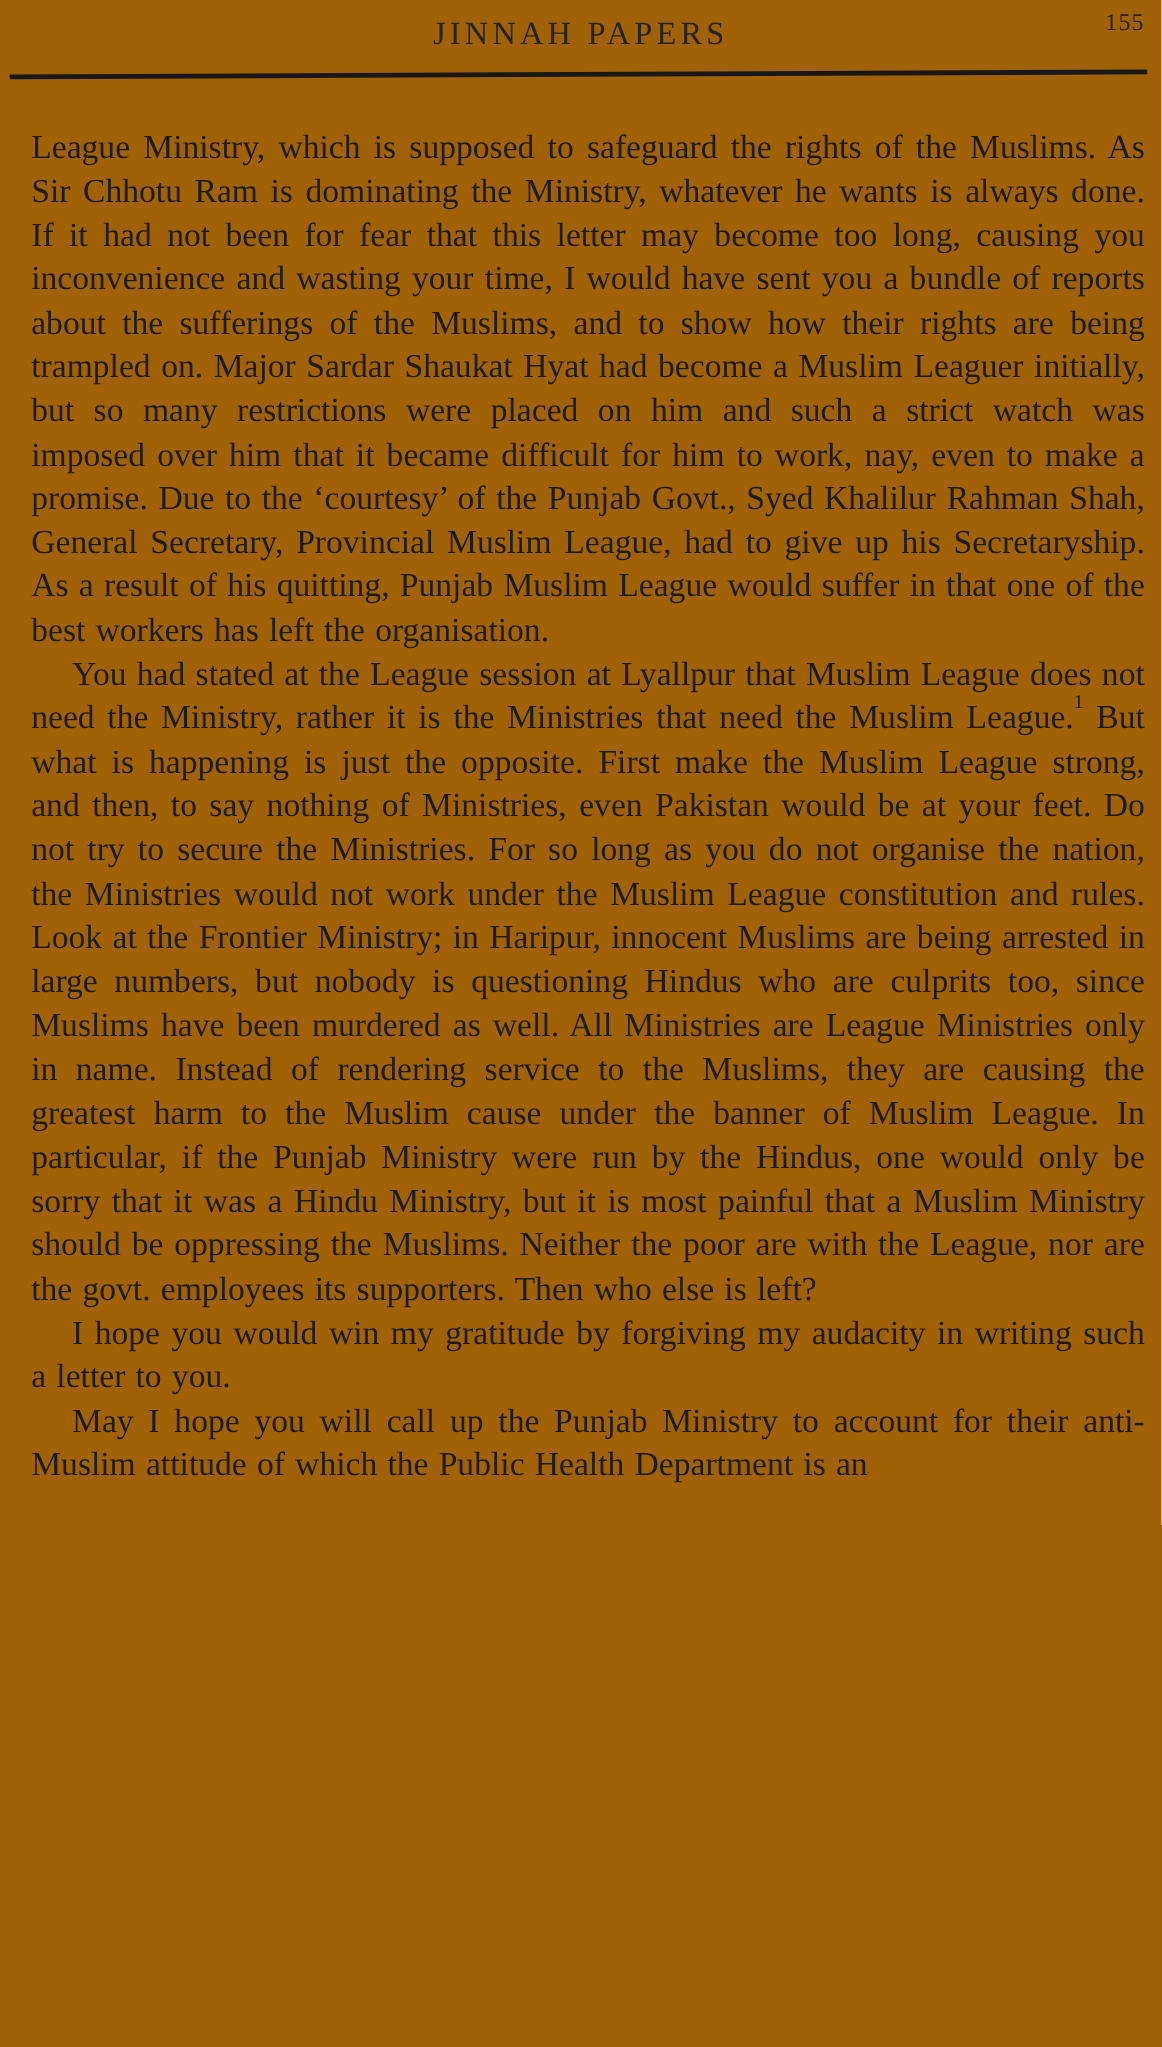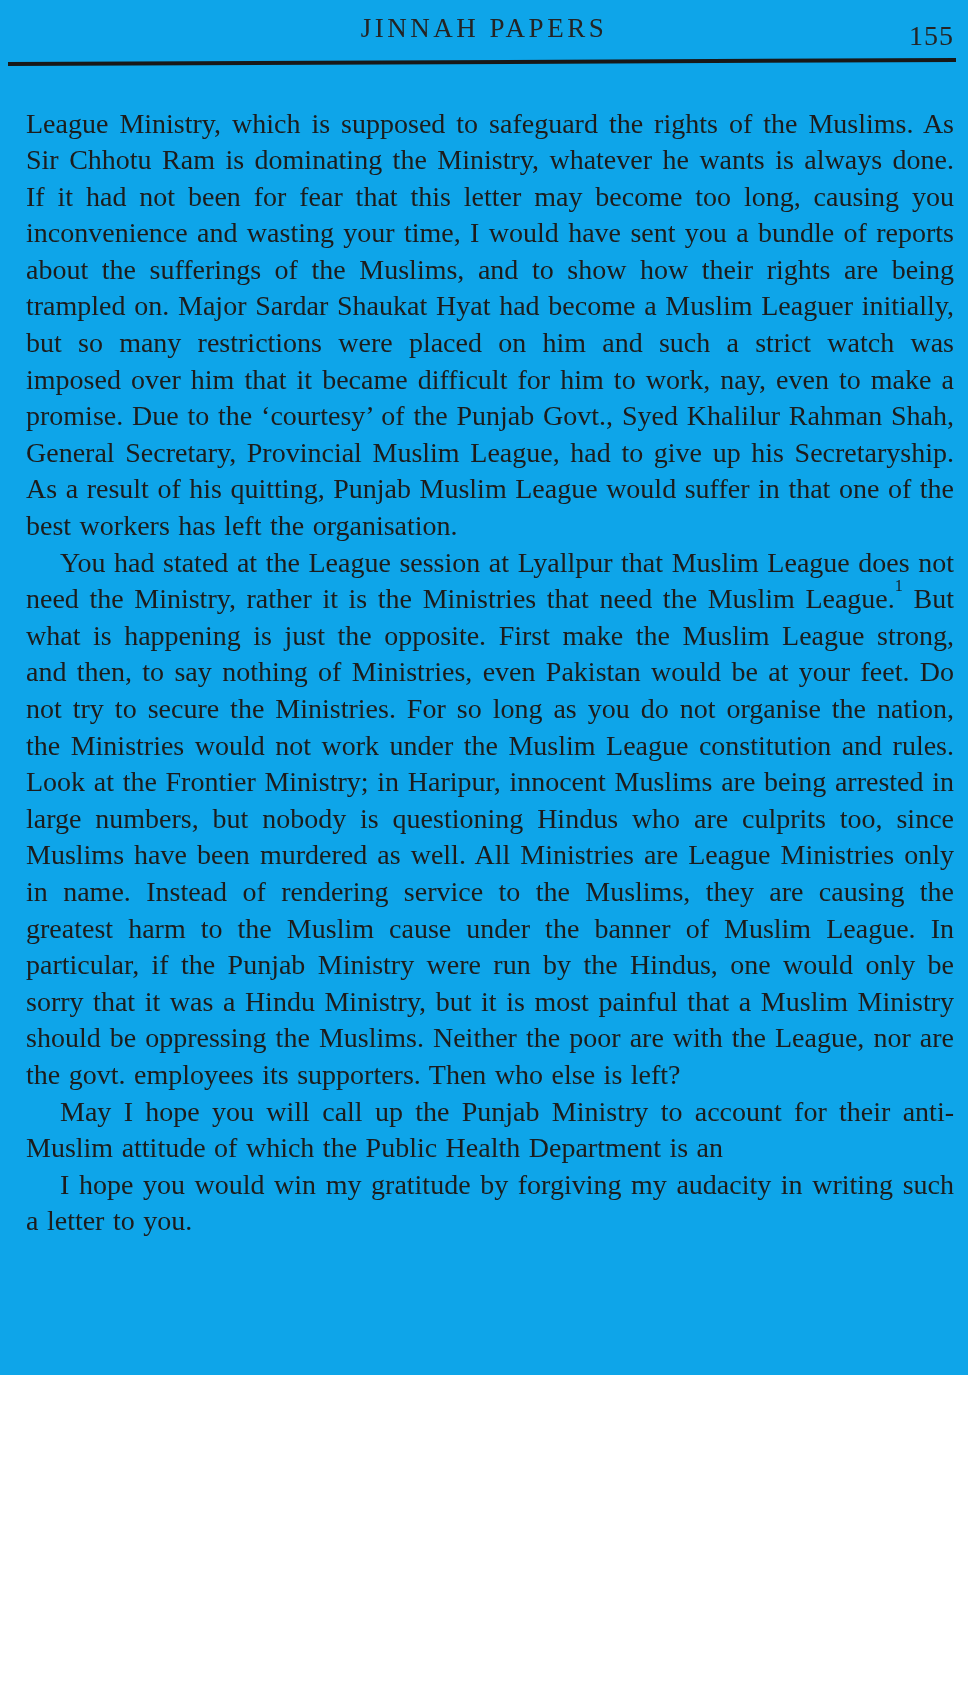--- a/index.html
+++ b/index.html
@@ -1,41 +1,41 @@
 <!DOCTYPE html>
 <html><head>
 <meta charset="utf-8">
 <style>
   * { margin: 0; padding: 0; box-sizing: border-box; }
   html, body { background: #ffffff; }
   .page {
     position: relative;
     width: 968px;
-    height: 1375px;
-    background: #0ea5e9;
+    height: 1706px;
+    background: #a16207;
     font-family: "Liberation Serif", serif;
     color: #1c1c1c;
     overflow: hidden;
   }
   .page-header {
     position: relative;
     padding-top: 13px;
     height: 50px;
   }
   .running-title {
     text-align: center;
     font-size: 27px;
     letter-spacing: 3.5px;
     color: #242424;
   }
   .page-number {
     position: absolute;
-    top: 20px;
+    top: 8px;
     right: 14px;
-    font-size: 28px;
+    font-size: 20px;
     letter-spacing: 1px;
     color: #242424;
   }
   .header-rule {
     height: 3.5px;
     background: #181818;
     margin: 0 12px 0 8px;
     transform: rotate(-0.25deg);
     margin-top: 10px;
   }
@@ -67,19 +67,19 @@
   </header>
 
   <div class="header-rule"></div>
 
   <main class="page-body">
 
     <p><span>League Ministry, which is supposed to safeguard the rights of the Muslims. As Sir Chhotu Ram is dominating the Ministry, whatever he wants is always done. If it had not been for fear that this letter may become too long, causing you inconvenience and wasting your time, I would have sent you a bundle of reports about the sufferings of the Muslims, and to show how their rights are being trampled on. Major Sardar Shaukat Hyat had become a Muslim Leaguer initially, but so many restrictions were placed on him and such a strict watch was imposed over him that it became difficult for him to work, nay, even to make a promise. Due to the ‘courtesy’ of the Punjab Govt., Syed Khalilur Rahman Shah, General Secretary, Provincial Muslim League, had to give up his Secretaryship. As a result of his quitting, Punjab Muslim League would suffer in that one of the best workers has left the organisation.</span></p>
 
     <p class="indent"><span>You had stated at the League session at Lyallpur that Muslim League does not need the Ministry, rather it is the Ministries that need the Muslim League.</span><sup class="footnote-marker">1</sup><span> But what is happening is just the opposite. First make the Muslim League strong, and then, to say nothing of Ministries, even Pakistan would be at your feet. Do not try to secure the Ministries. For so long as you do not organise the nation, the Ministries would not work under the Muslim League constitution and rules. Look at the Frontier Ministry; in Haripur, innocent Muslims are being arrested in large numbers, but nobody is questioning Hindus who are culprits too, since Muslims have been murdered as well. All Ministries are League Ministries only in name. Instead of rendering service to the Muslims, they are causing the greatest harm to the Muslim cause under the banner of Muslim League. In particular, if the Punjab Ministry were run by the Hindus, one would only be sorry that it was a Hindu Ministry, but it is most painful that a Muslim Ministry should be oppressing the Muslims. Neither the poor are with the League, nor are the govt. employees its supporters. Then who else is left?</span></p>
 
+    <p class="indent"><span>I hope you would win my gratitude by forgiving my audacity in writing such a letter to you.</span></p>
+
     <p class="indent"><span>May I hope you will call up the Punjab Ministry to account for their anti-Muslim attitude of which the Public Health Department is an</span></p>
-
-    <p class="indent"><span>I hope you would win my gratitude by forgiving my audacity in writing such a letter to you.</span></p>
 
   </main>
 
 </div>
 
 </body></html>

